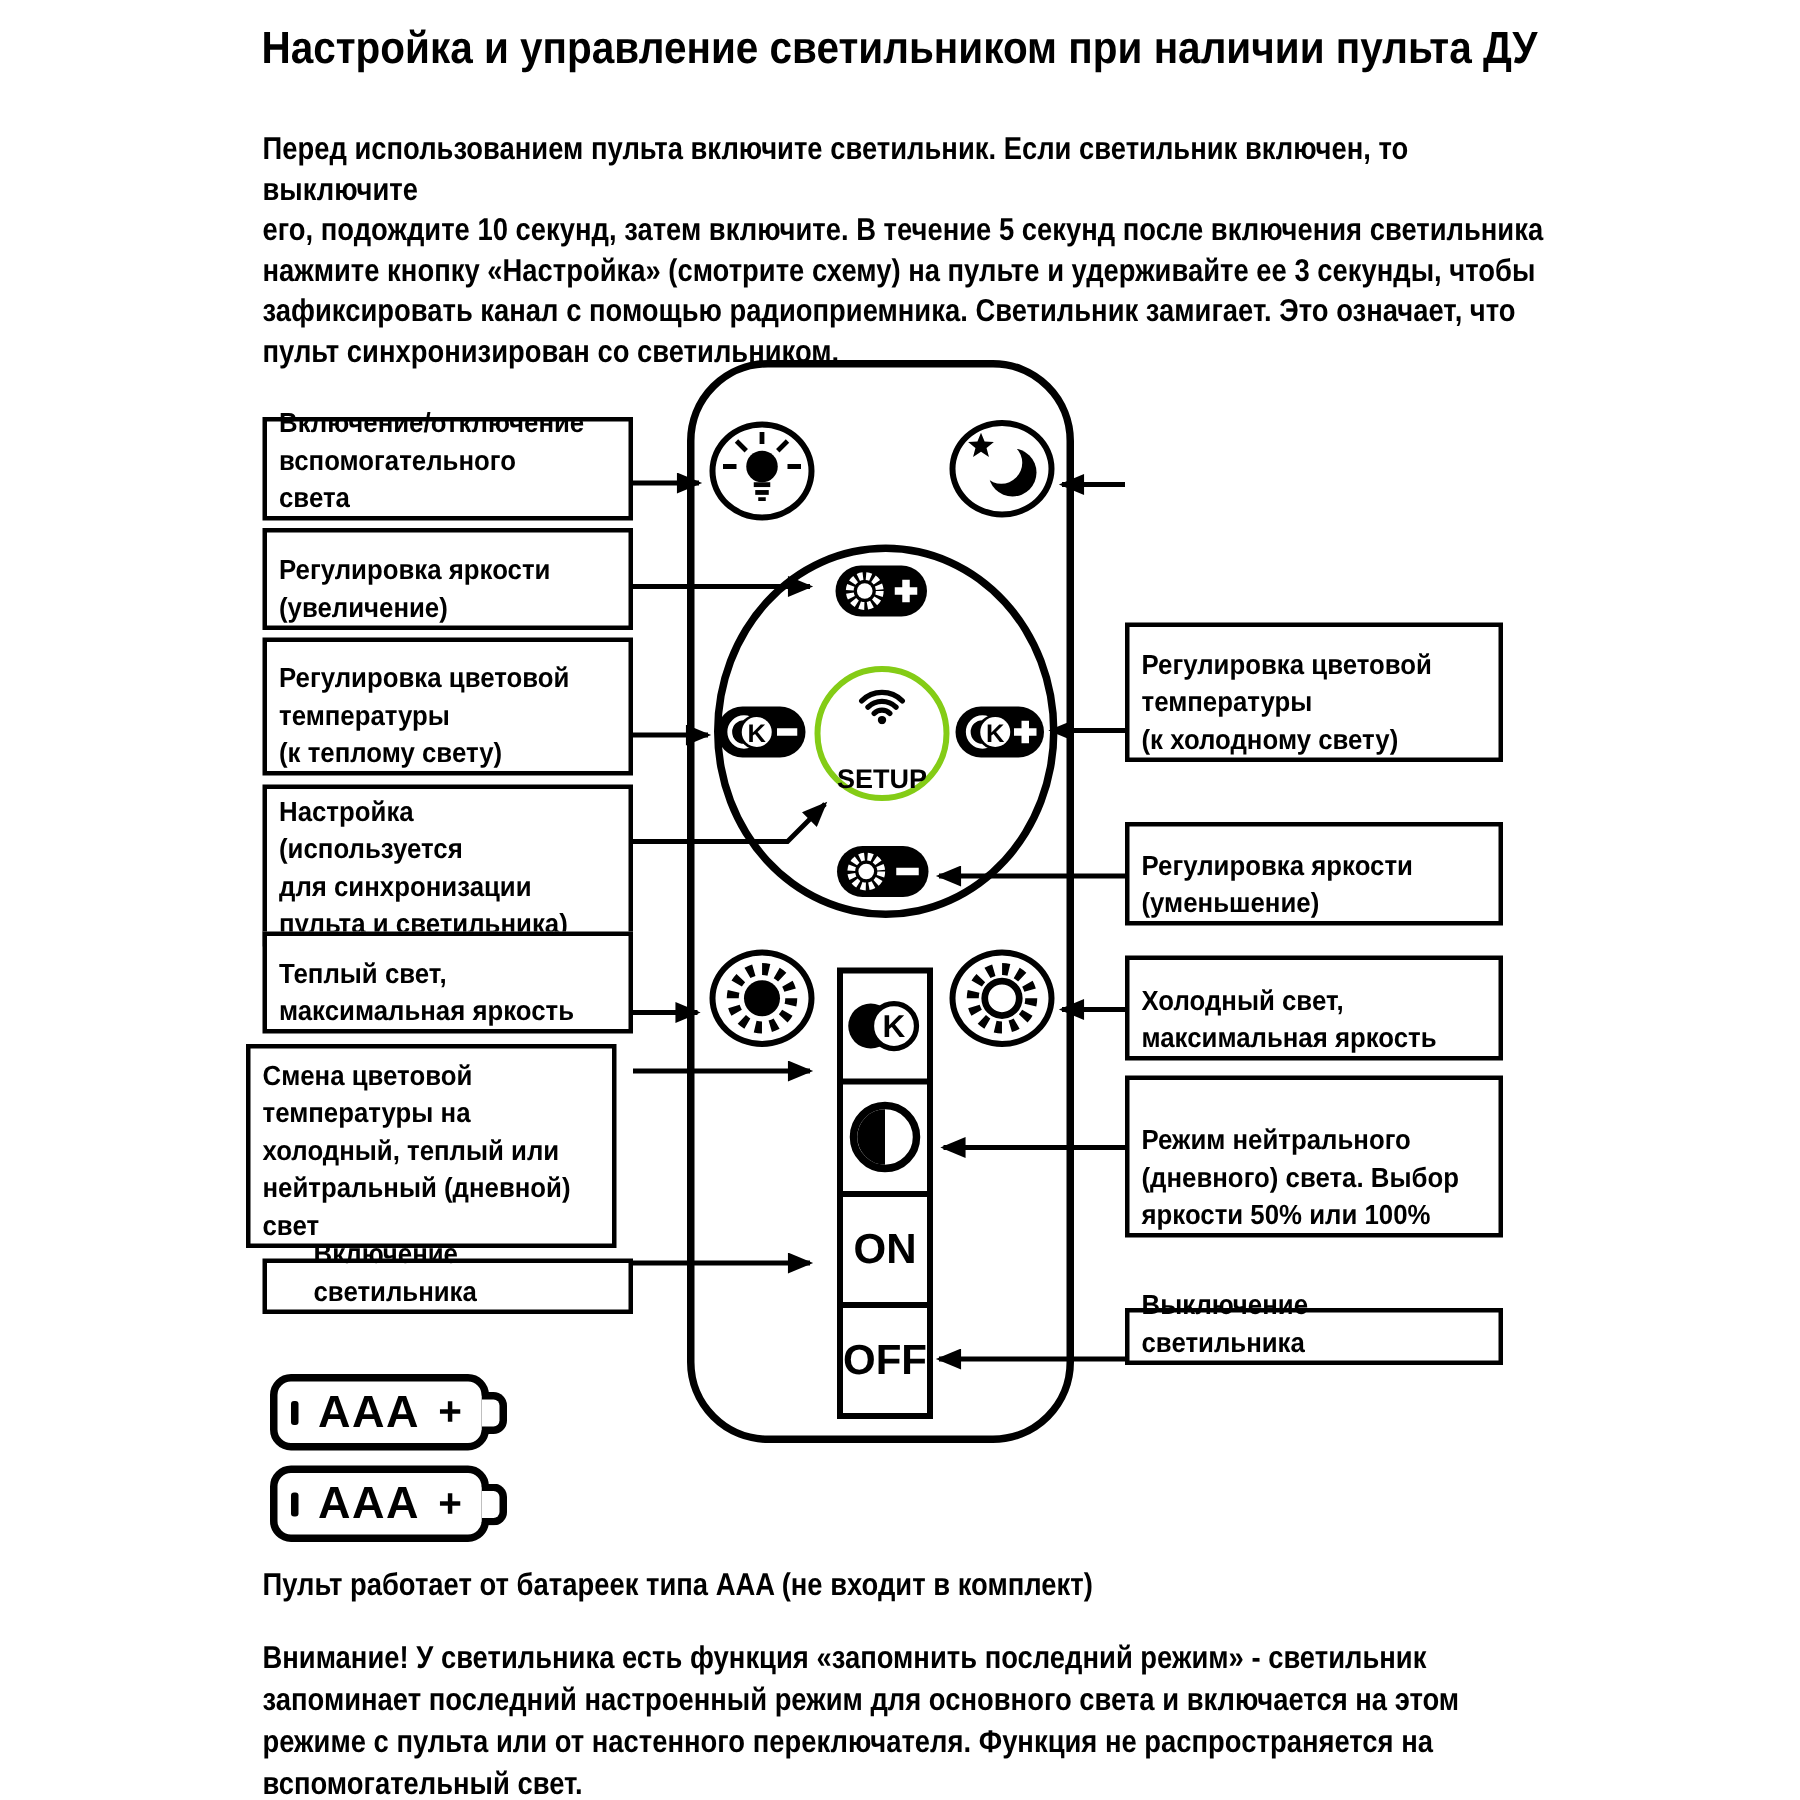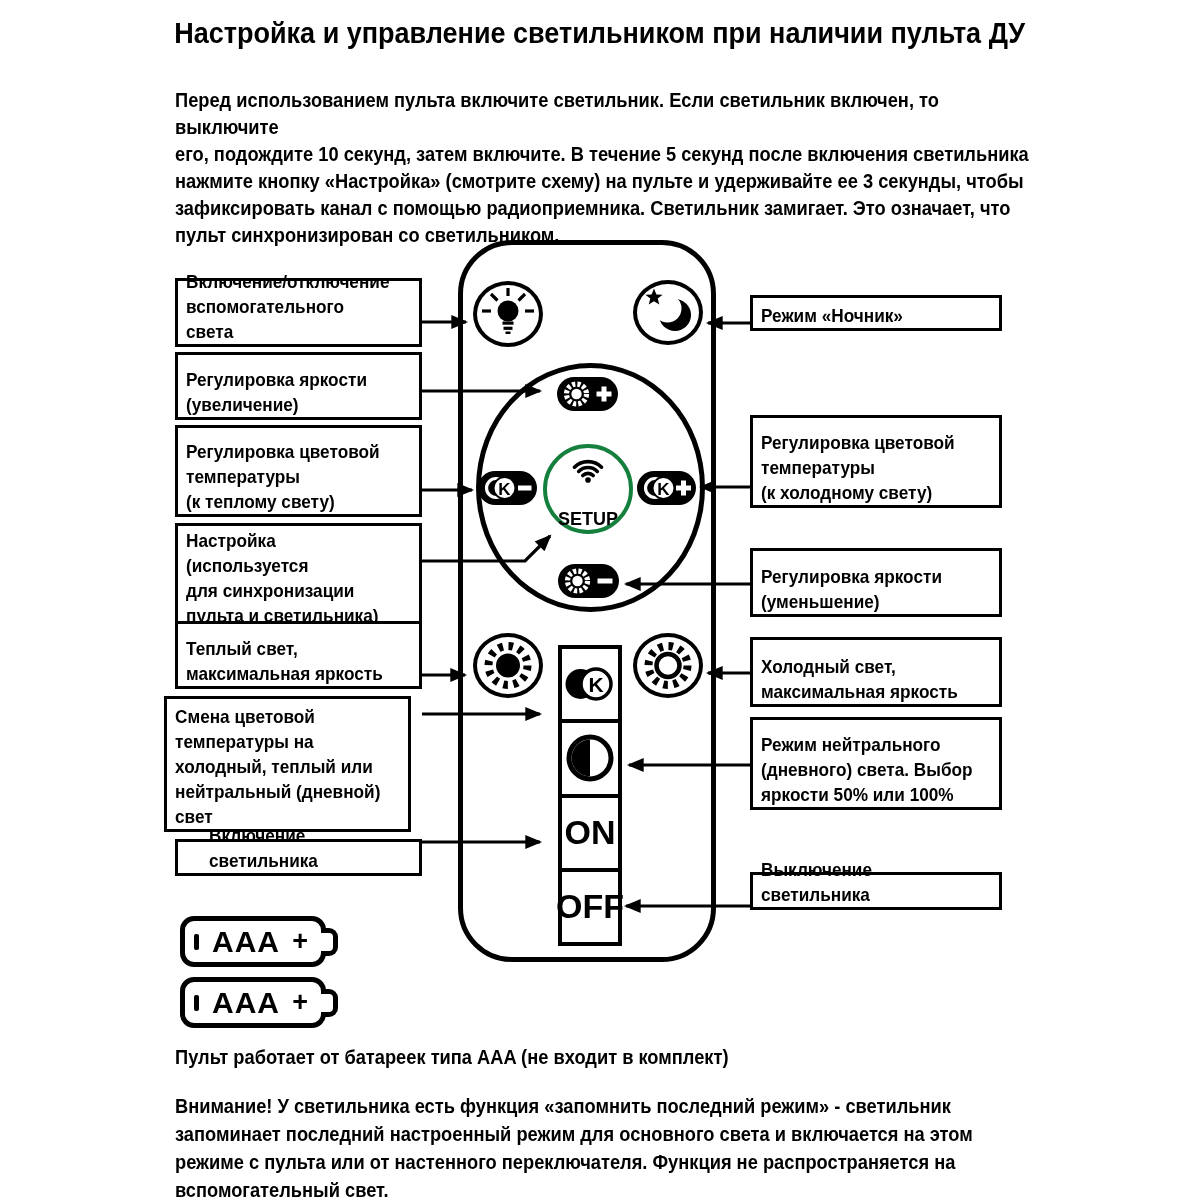--- a/index.html
+++ b/index.html
@@ -24,28 +24,28 @@
   
   .remote { position:absolute; left:458px; top:240px; width:258px; height:722px;
             border:5px solid #000; border-radius:54px; background:#fff; z-index:1; }
   .circle-btn { position:absolute; border:4px solid #000; border-radius:50%; background:#fff;
                 display:flex; align-items:center; justify-content:center; z-index:3; }
   .ellipse { position:absolute; left:476px; top:363px; width:229px; height:249px;
              border:5px solid #000; border-radius:50%; z-index:2; }
   .pill { position:absolute; width:61px; height:34px; background:#000; border-radius:17px;
           display:flex; align-items:center; justify-content:center; z-index:4; }
   .setup-circle { position:absolute; left:543px; top:444px; width:90px; height:90px;
-                  border:4px solid #15803d; border-radius:50%; background:#fff; z-index:4;
+                  border:4px solid #84cc16; border-radius:50%; background:#fff; z-index:4;
                   display:flex; flex-direction:column; align-items:center;gap:25px; }
   .setup-label { font-size:18px; letter-spacing:0px; margin-top:1px; }
   .column { position:absolute; left:558px; top:645px; width:64px; height:301px;
             border:4px solid #000; background:#fff; display:flex; flex-direction:column; z-index:4; }
   .column .cell { flex:1; display:flex; align-items:center; justify-content:center; }
   .column .cell + .cell { border-top:4px solid #000; }
-  .onoff { font-size:34px; }
+  .onoff { font-size:28px; }
 
   
   .battery { position:absolute; left:180px; width:146px; height:51px; border:5px solid #000;
              border-radius:14px; background:#fff; display:flex; align-items:center; }
   .battery .tick { position:absolute; left:9px; top:50%; transform:translateY(-50%);
                    width:5px; height:16px; background:#000; border-radius:2px; }
   .battery .label { font-size:30px; margin-left:27px; letter-spacing:1px; }
   .battery .plus { position:absolute; right:13px; font-size:27px; }
   .battery .nub { position:absolute; right:-17px; top:50%; transform:translateY(-50%);
                   width:17px; height:28px; border:5px solid #000; border-left:none;
@@ -204,37 +204,34 @@
       <span>Смена цветовой
 температуры на
 холодный, теплый или
 нейтральный (дневной)
 свет</span>
     </div>
   <div class="callout" style="left:175px; top:839px; width:247px; height:37px;padding-left:31px;">
       <span>Включение светильника</span>
     </div>
 
-  <div class="callout" style="left:750px; top:295px; width:252px; height:36px;">
-      <span>Режим «Ночник»</span>
-    </div>
   <div class="callout" style="left:750px; top:415px; width:252px; height:93px;">
       <span>Регулировка цветовой
 температуры
 (к холодному свету)</span>
     </div>
   <div class="callout" style="left:750px; top:548px; width:252px; height:69px;">
       <span>Регулировка яркости
 (уменьшение)</span>
     </div>
   <div class="callout" style="left:750px; top:637px; width:252px; height:70px;">
       <span>Холодный свет,
 максимальная яркость</span>
     </div>
-  <div class="callout" style="left:750px; top:717px; width:252px; height:93px;">
+  <div class="callout" style="left:750px; top:717px; width:252px; height:108px;">
       <span>Режим нейтрального
 (дневного) света. Выбор
 яркости 50% или 100%</span>
     </div>
   <div class="callout" style="left:750px; top:872px; width:252px; height:38px;">
       <span>Выключение светильника</span>
     </div>
 
   <svg class="arrows" width="1200" height="1200" viewBox="0 0 1200 1200">
     <defs>

